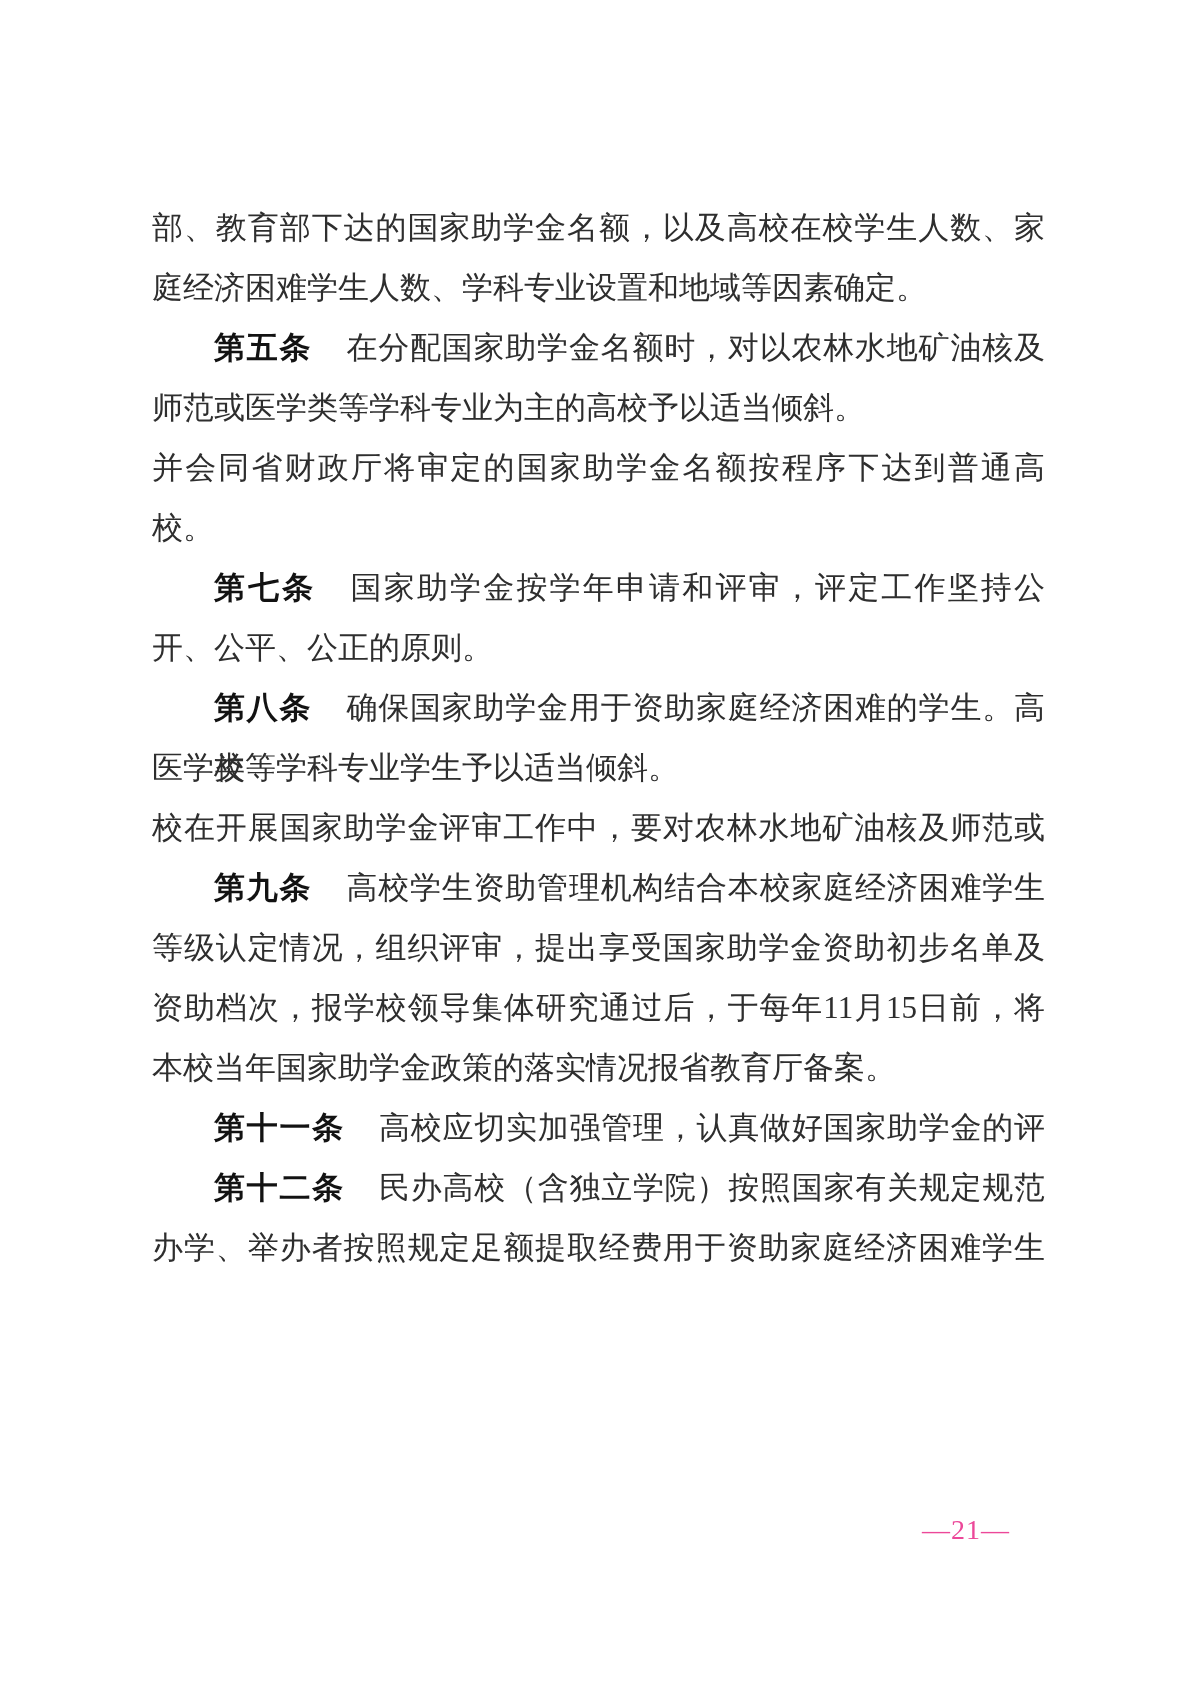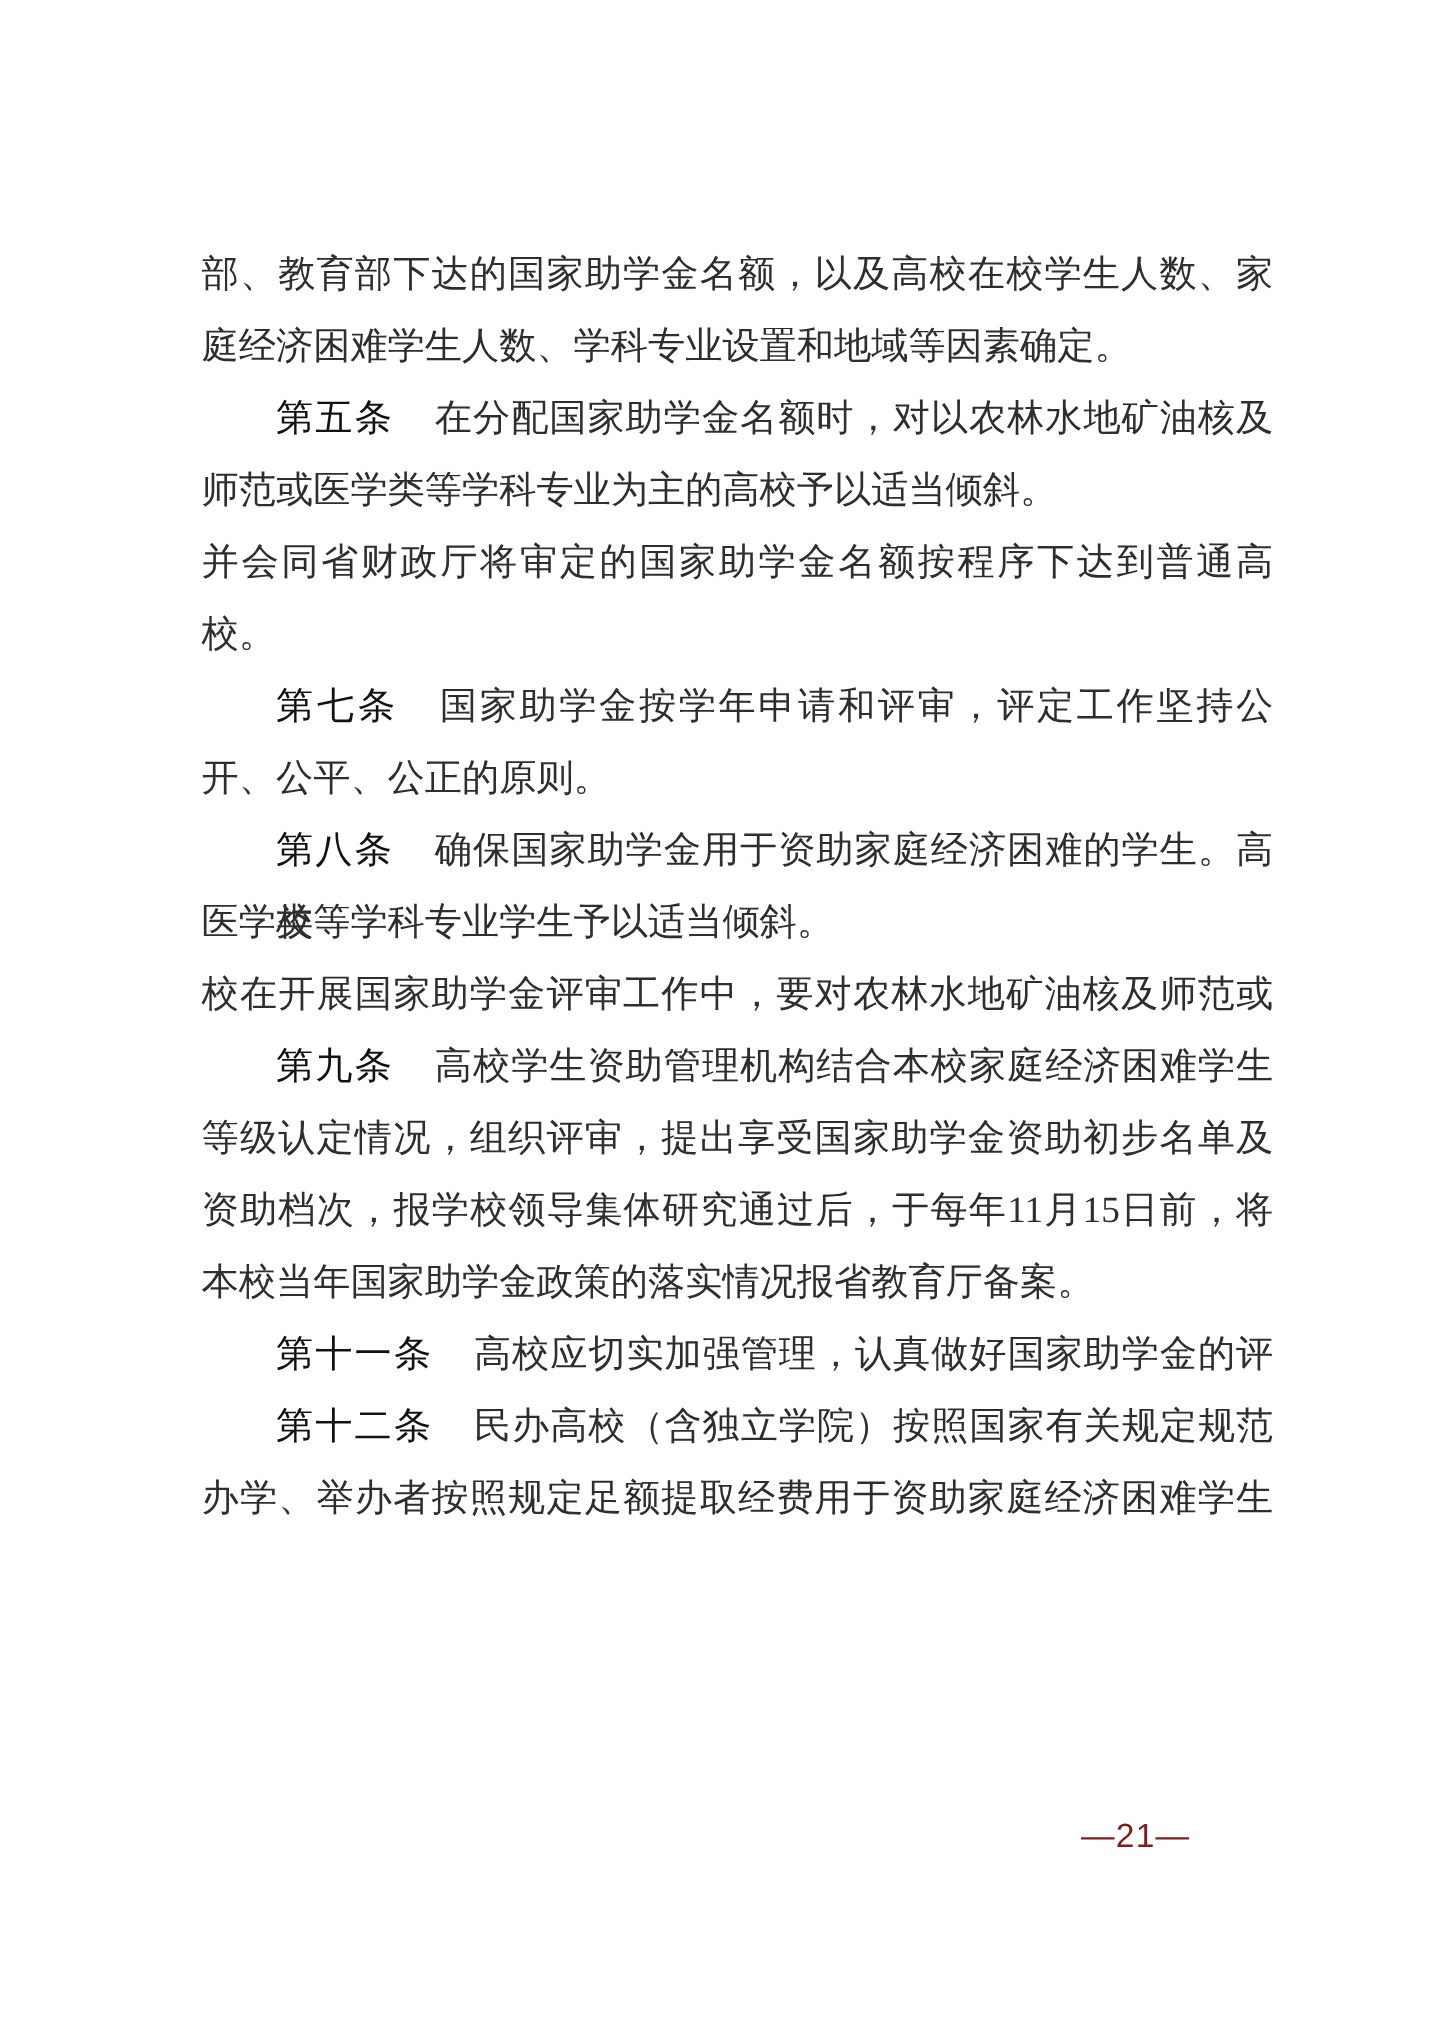--- a/index.html
+++ b/index.html
@@ -12,21 +12,21 @@
     font-family: "Liberation Serif", serif;
   }
   .page {
     position: relative;
     width: 1200px;
     height: 1694px;
     background: #ffffff;
   }
   .text-block {
     position: absolute;
-    left: 168px;
+    left: 152px;
     top: 198px;
     width: 893px;
   }
   .line {
     height: 60px;
     line-height: 60px;
     font-size: 31px;
     color: #2e2e2e;
     white-space: nowrap;
     text-align: left;
@@ -37,37 +37,37 @@
     text-align: justify;
     text-align-last: justify;
   }
   .line.indent {
     padding-left: 62px;
   }
   .line.justify.indent {
     width: 831px;
   }
   .art {
-    font-weight: 400;
+    font-weight: 700;
     color: #121212;
     font-family: "Liberation Sans", sans-serif;
     letter-spacing: 1px;
   }
   .art:not(:empty) {
     margin-right: 34px;
   }
   .page-number {
     position: absolute;
     top: 1510px;
-    right: 208px;
+    right: 190px;
     height: 40px;
     line-height: 40px;
     font-size: 28px;
-    color: #7f1d1d;
-    font-family: Liberation Sans, sans-serif;
+    color: #ec4899;
+    font-family: Liberation Serif, serif;
     letter-spacing: 1px;
   }
 </style>
 </head>
 <body>
 
 <div class="page">
 
   <div class="text-block">
 

